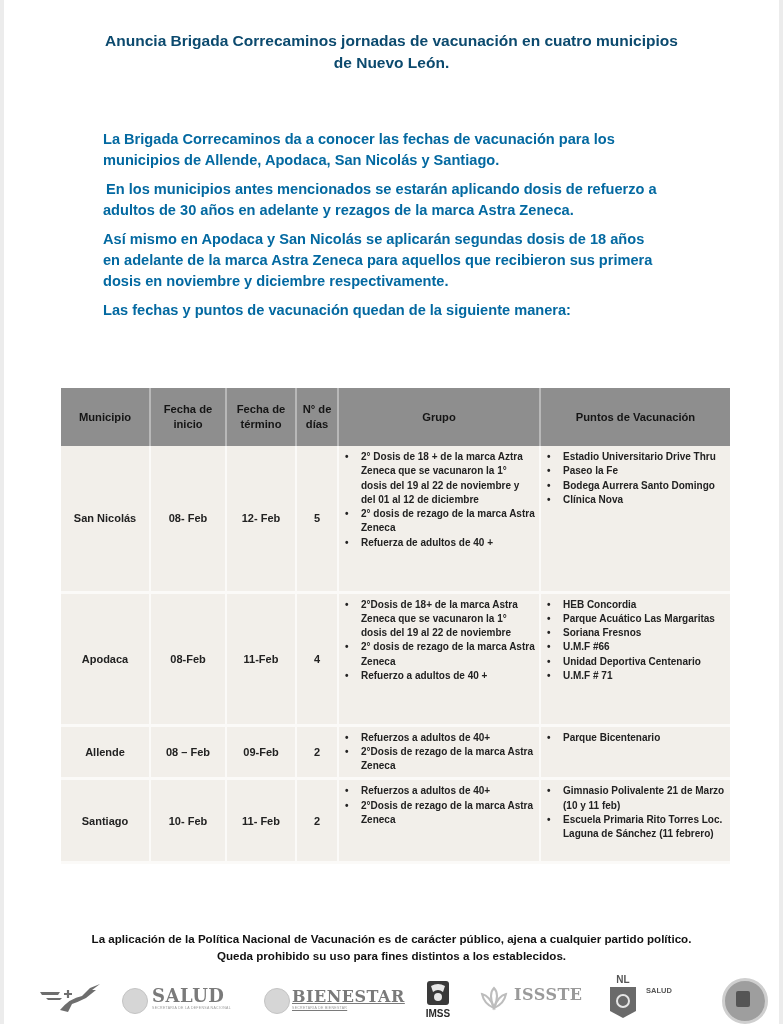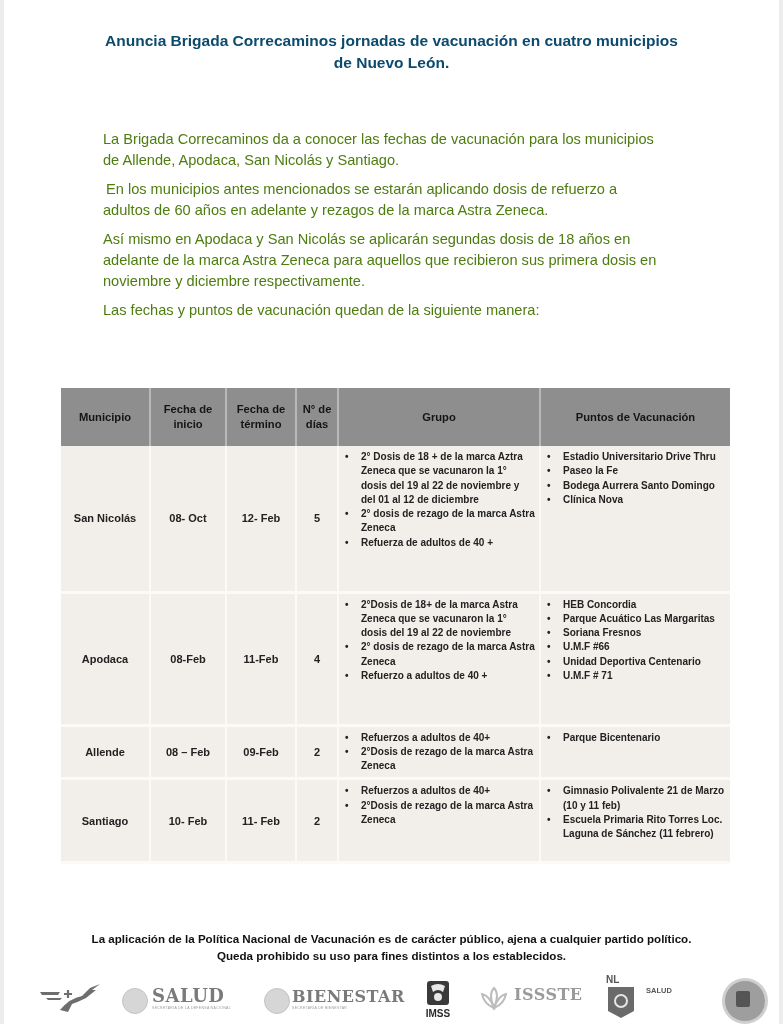--- a/index.html
+++ b/index.html
@@ -12,21 +12,21 @@
   }
   .page-edge-left { position: absolute; left: 0; top: 0; width: 4px; height: 1024px; background: #ececec; }
   .page-edge-right { position: absolute; right: 0; top: 0; width: 4px; height: 1024px; background: #ececec; }
 
   .title {
     position: absolute; left: 100px; top: 30px; width: 583px;
     text-align: center; font-weight: bold; font-size: 15.5px; line-height: 22px; color: #0c4a6e;
   }
   .body-text {
     position: absolute; left: 103px; top: 129px; width: 560px;
-    font-size: 14.6px; line-height: 21px; color: #4d7c0f;
+    font-size: 14.6px; line-height: 21px; color: #0369a1; font-weight: bold;
   }
   .body-text p { margin: 0 0 8px 0; }
   .body-text p.p2 { text-indent: 3px; }
 
   table.schedule {
     position: absolute; left: 61px; top: 388px; width: 669px;
     border-collapse: collapse; table-layout: fixed;
     font-size: 10.2px; font-weight: bold; color: #222;
   }
   table.schedule th {
@@ -63,21 +63,21 @@
 </head>
 <body>
 
 <div class="page-edge-left"></div>
 <div class="page-edge-right"></div>
 
 <div class="title">Anuncia Brigada Correcaminos jornadas de vacunación en cuatro municipios de Nuevo León.</div>
 
 <div class="body-text">
   <p>La Brigada Correcaminos da a conocer las fechas de vacunación para los municipios de Allende, Apodaca, San Nicolás y Santiago.</p>
-  <p class="p2">En los municipios antes mencionados se estarán aplicando dosis de refuerzo a adultos de 60 años en adelante y rezagos de la marca Astra Zeneca.</p>
+  <p class="p2">En los municipios antes mencionados se estarán aplicando dosis de refuerzo a adultos de 30 años en adelante y rezagos de la marca Astra Zeneca.</p>
   <p>Así mismo en Apodaca y San Nicolás se aplicarán segundas dosis de 18 años en adelante de la marca Astra Zeneca para aquellos que recibieron sus primera dosis en noviembre y diciembre respectivamente.</p>
   <p>Las fechas y puntos de vacunación quedan de la siguiente manera:</p>
 </div>
 
 <table class="schedule">
   <colgroup>
     <col style="width:89px">
       <col style="width:76px">
       <col style="width:70px">
       <col style="width:42px">
@@ -91,21 +91,21 @@
       <th>Fecha de término</th>
       <th>N° de días</th>
       <th>Grupo</th>
       <th>Puntos de Vacunación</th>
     </tr>
   </thead>
   <tbody>
 
     <tr style="height:146px">
       <td>San Nicolás</td>
-      <td>08- Oct</td>
+      <td>08- Feb</td>
       <td>12- Feb</td>
       <td>5</td>
       <td class="list-cell">
         <ul class="bullets">
           <li>2° Dosis de 18 + de la marca Aztra Zeneca que se vacunaron la 1° dosis del 19 al 22 de noviembre y del 01 al 12 de diciembre</li>
           <li>2° dosis de rezago de la marca Astra Zeneca</li>
           <li>Refuerza de adultos de 40 +</li>
         </ul>
       </td>
       <td class="list-cell">
@@ -197,21 +197,21 @@
     </svg>
   </div>
 
   <div class="logo seal" style="left:122px; top:16px; width:24px; height:24px;"></div>
   <div class="logo" style="left:152px; top:14px;">
     <div class="logo-text-serif" style="font-size:18px; line-height:20px;">SALUD</div>
     <div class="sub">SECRETARÍA DE LA DEFENSA NACIONAL</div>
   </div>
 
   <div class="logo seal" style="left:264px; top:16px; width:24px; height:24px;"></div>
-  <div class="logo" style="left:292px; top:15px;">
+  <div class="logo" style="left:292px; top:15px;text-decoration:underline;">
     <div class="logo-text-serif" style="font-size:16px; line-height:19px;">BIENESTAR</div>
     <div class="sub">SECRETARÍA DE BIENESTAR</div>
   </div>
 
   <div class="logo" style="left:424px; top:8px; width:28px; height:44px; text-align:center;">
     <svg width="24" height="26" viewBox="0 0 24 26">
       <rect x="1" y="1" width="22" height="24" rx="3" fill="#3a3a3a"></rect>
       <path d="M5 6 Q12 2 19 6 L17 12 Q12 8 7 12 Z" fill="#e8e8e8"></path>
       <circle cx="12" cy="17" r="4" fill="#e8e8e8"></circle>
     </svg>
@@ -222,21 +222,21 @@
     <svg width="32" height="28" viewBox="0 0 32 28">
       <path d="M16 4 Q22 10 16 24 Q10 10 16 4 Z" fill="none" stroke="#bdbdbd" stroke-width="2"></path>
       <path d="M4 10 Q12 12 16 24 Q6 20 4 10 Z" fill="none" stroke="#bdbdbd" stroke-width="2"></path>
       <path d="M28 10 Q20 12 16 24 Q26 20 28 10 Z" fill="none" stroke="#bdbdbd" stroke-width="2"></path>
     </svg>
   </div>
   <div class="logo" style="left:514px; top:14px;">
     <div class="logo-text-serif" style="font-size:16px; line-height:18px; color:#9a9a9a;">ISSSTE</div>
   </div>
 
-  <div class="logo" style="left:606px; top:2px; width:34px; height:50px;">
+  <div class="logo" style="left:606px; top:2px; width:34px; height:50px;text-align:center;">
     <div style="font-weight:bold; font-size:10px; color:#555; line-height:11px;">NL</div>
     <svg width="30" height="34" viewBox="0 0 30 34">
       <path d="M2 2 L28 2 L28 26 L15 33 L2 26 Z" fill="#6a6a6a"></path>
       <circle cx="15" cy="16" r="6" fill="none" stroke="#e6e6e6" stroke-width="2"></circle>
     </svg>
   </div>
   <div class="logo" style="left:646px; top:14px; font-weight:bold; font-size:7.5px; color:#555;">SALUD</div>
 
   <div class="logo seal" style="left:722px; top:6px; width:40px; height:40px; background:#9e9e9e; border:3px solid #cfcfcf;">
     <div style="position:absolute; left:11px; top:10px; width:14px; height:16px; background:#555; border-radius:2px;"></div>

